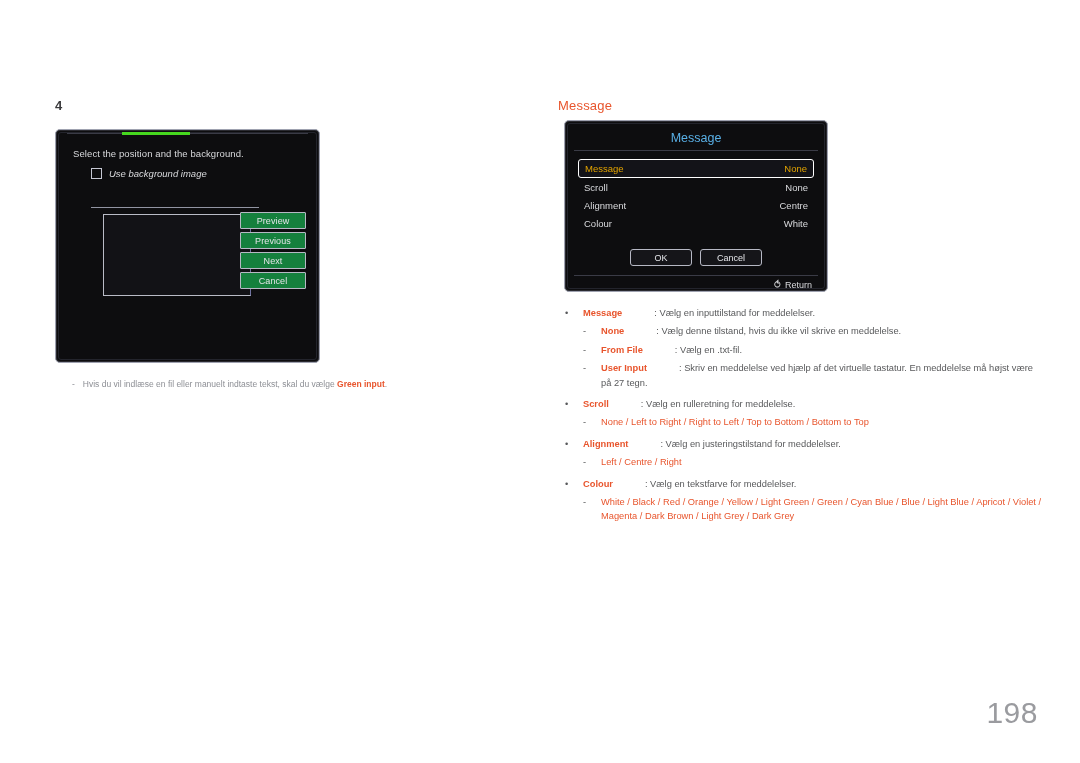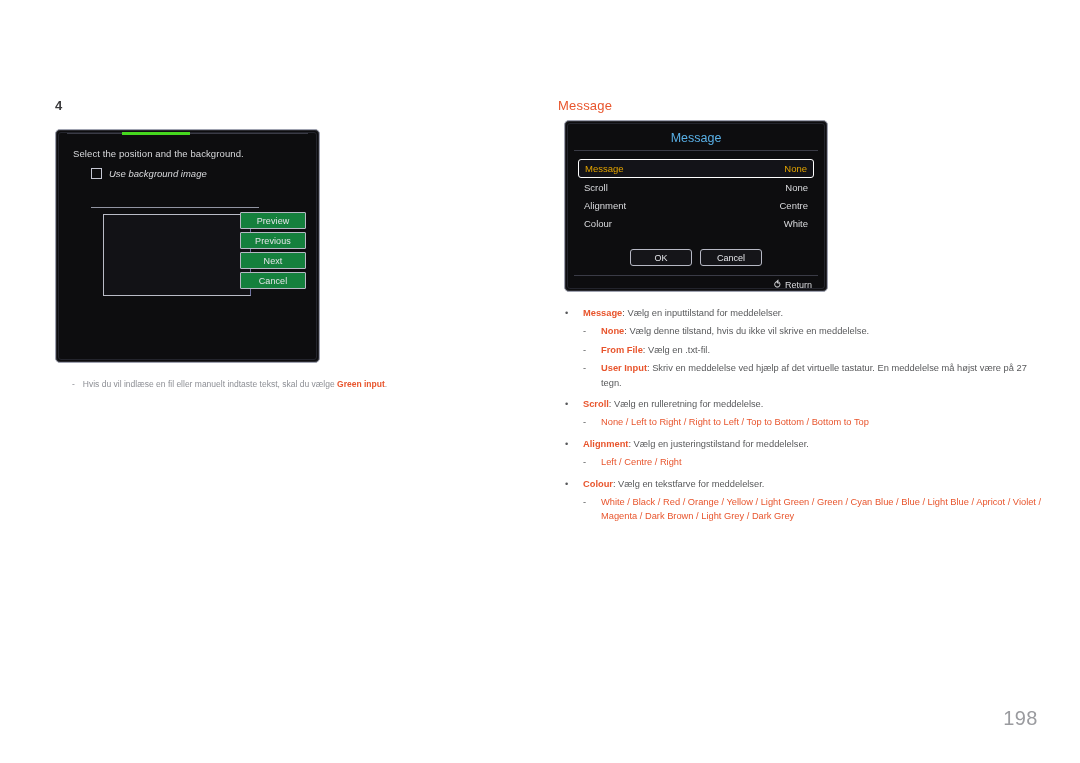--- a/index.html
+++ b/index.html
@@ -301,28 +301,28 @@
   }
   .b-text { flex: 1; }
   .term {
     color: #e8552d;
     font-weight: bold;
   }
   .opts {
     color: #e8552d;
     font-weight: normal;
   }
-  .desc { color: #58595b; }
+  .desc { color: #58595b; padding-left: 32px; }
 
   
   .page-num {
     position: absolute;
     right: 42px;
     bottom: 33px;
-    font-size: 20px;
+    font-size: 30px;
     color: #9a9b9f;
     letter-spacing: .5px;
   }
 </style>
 </head>
 <body>
 
 <div class="left-col">
   <div class="step-row">
     <span class="step-num">4</span>

